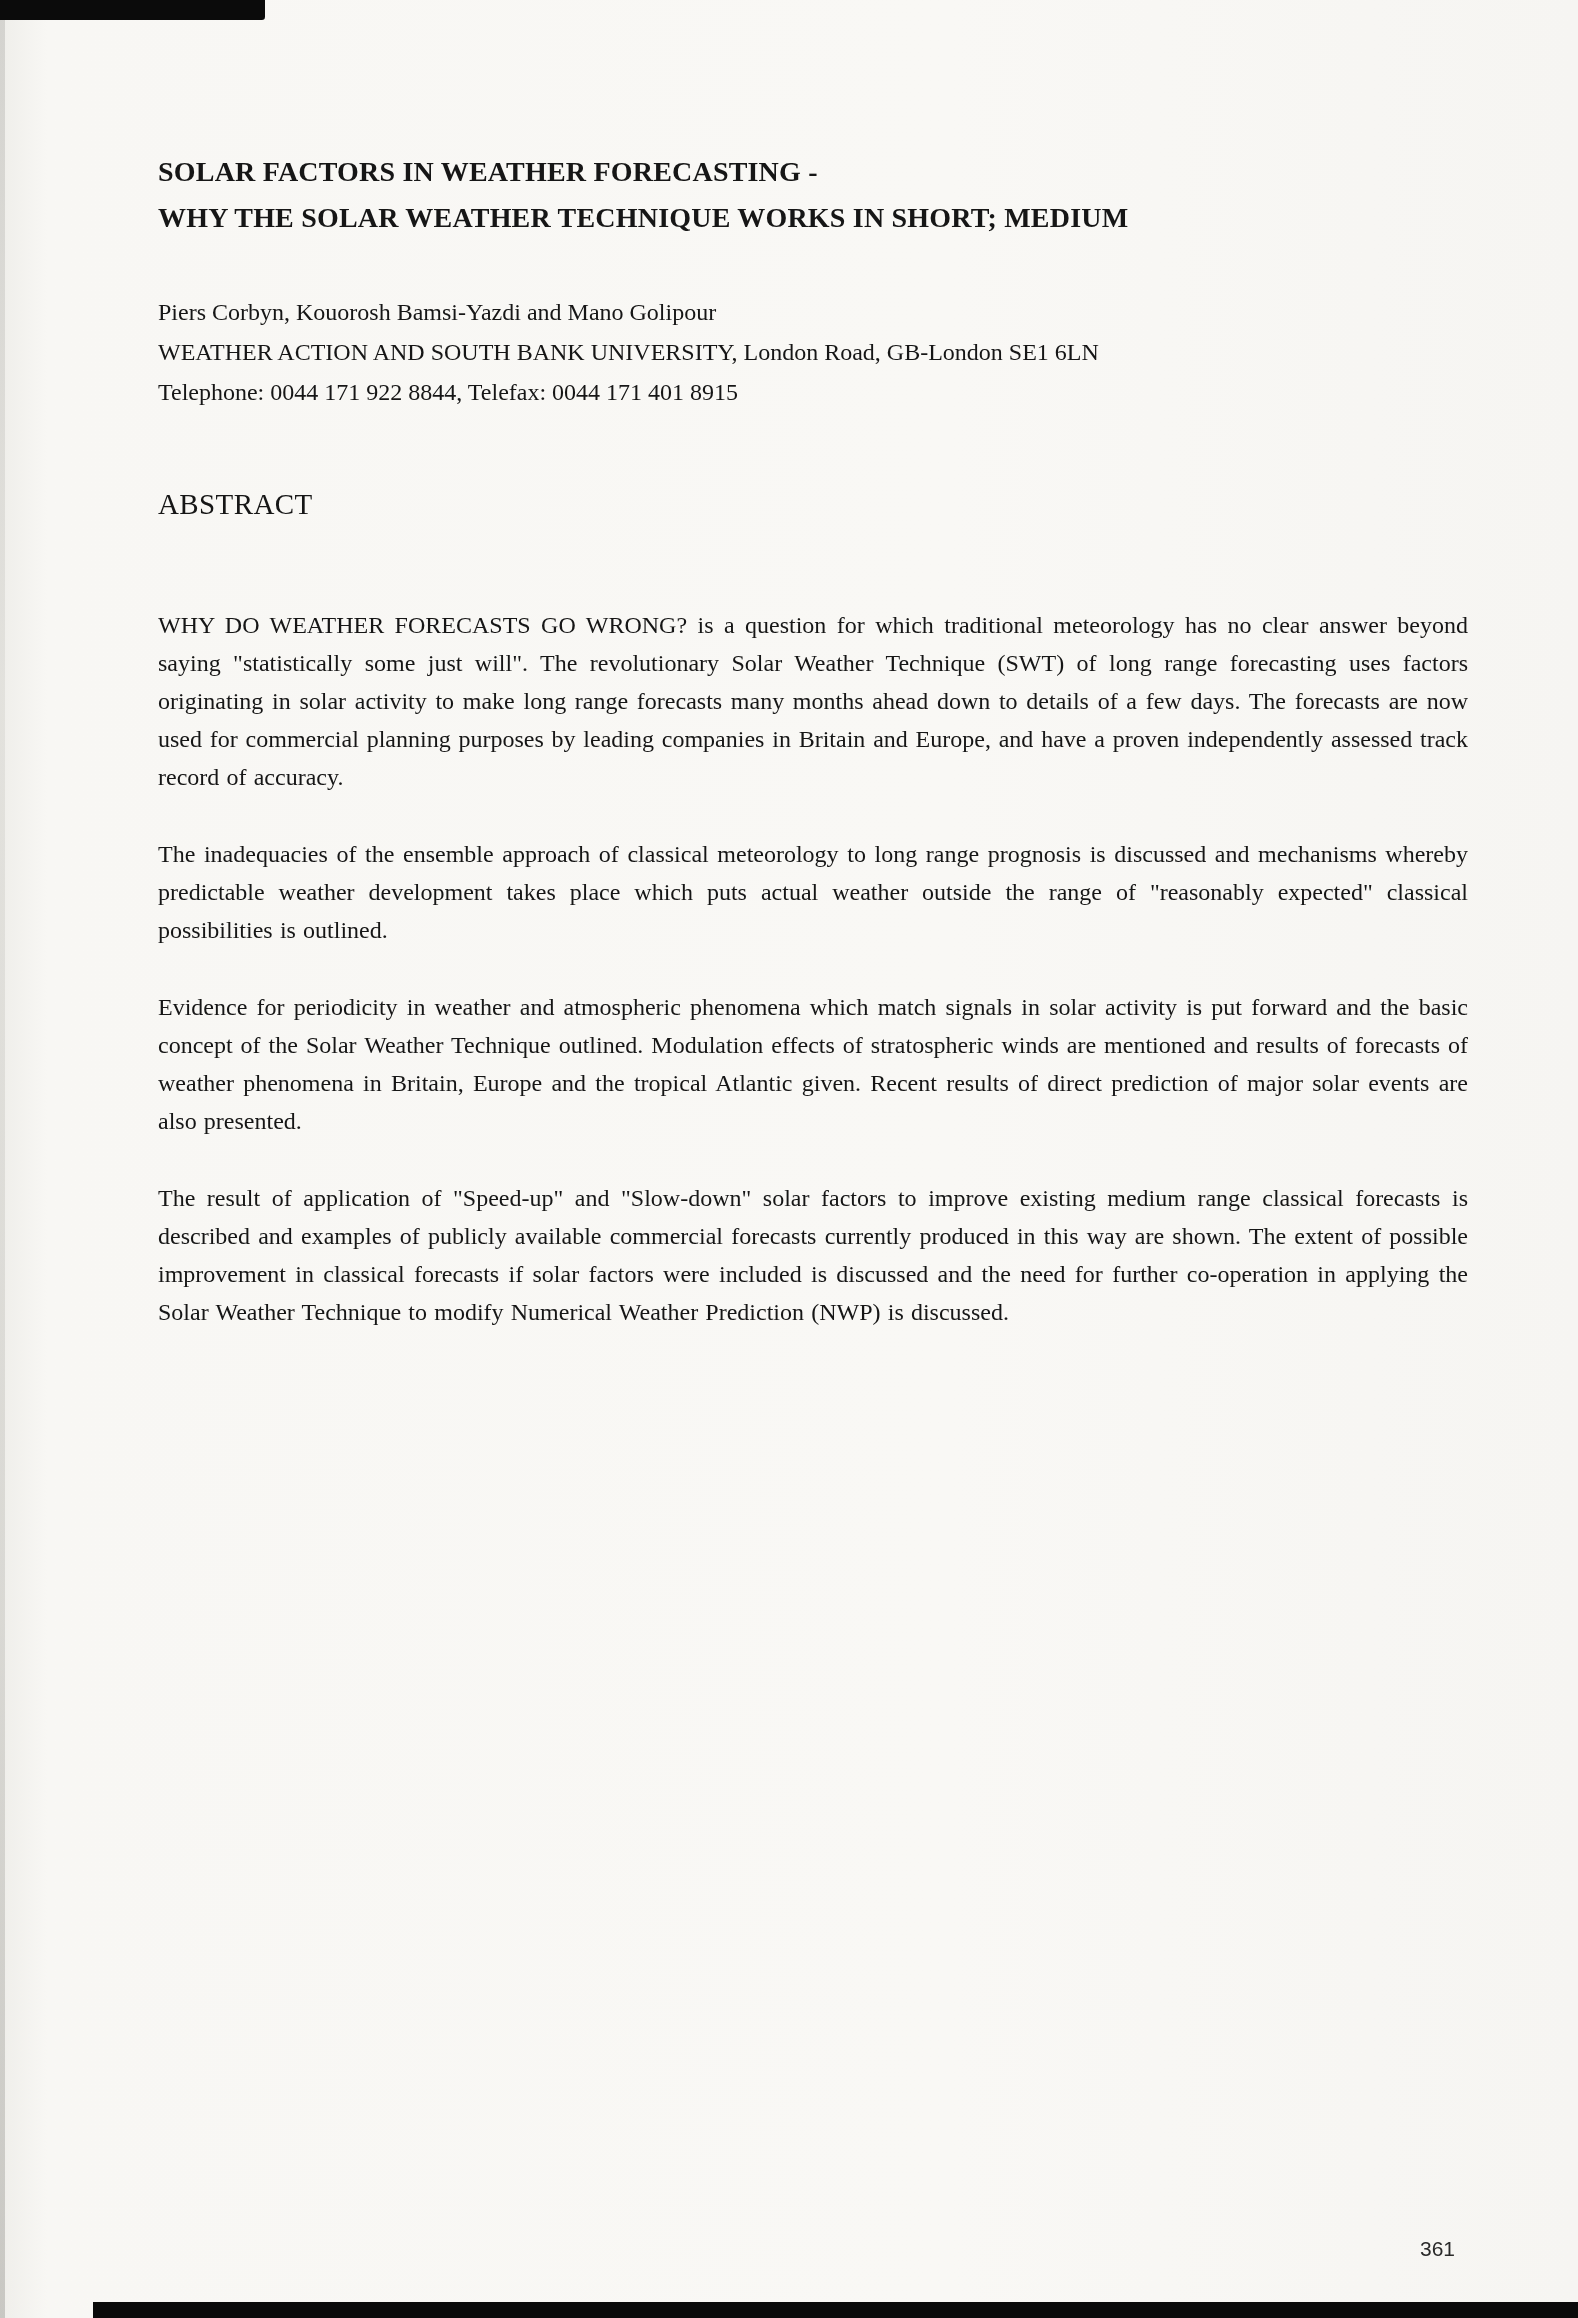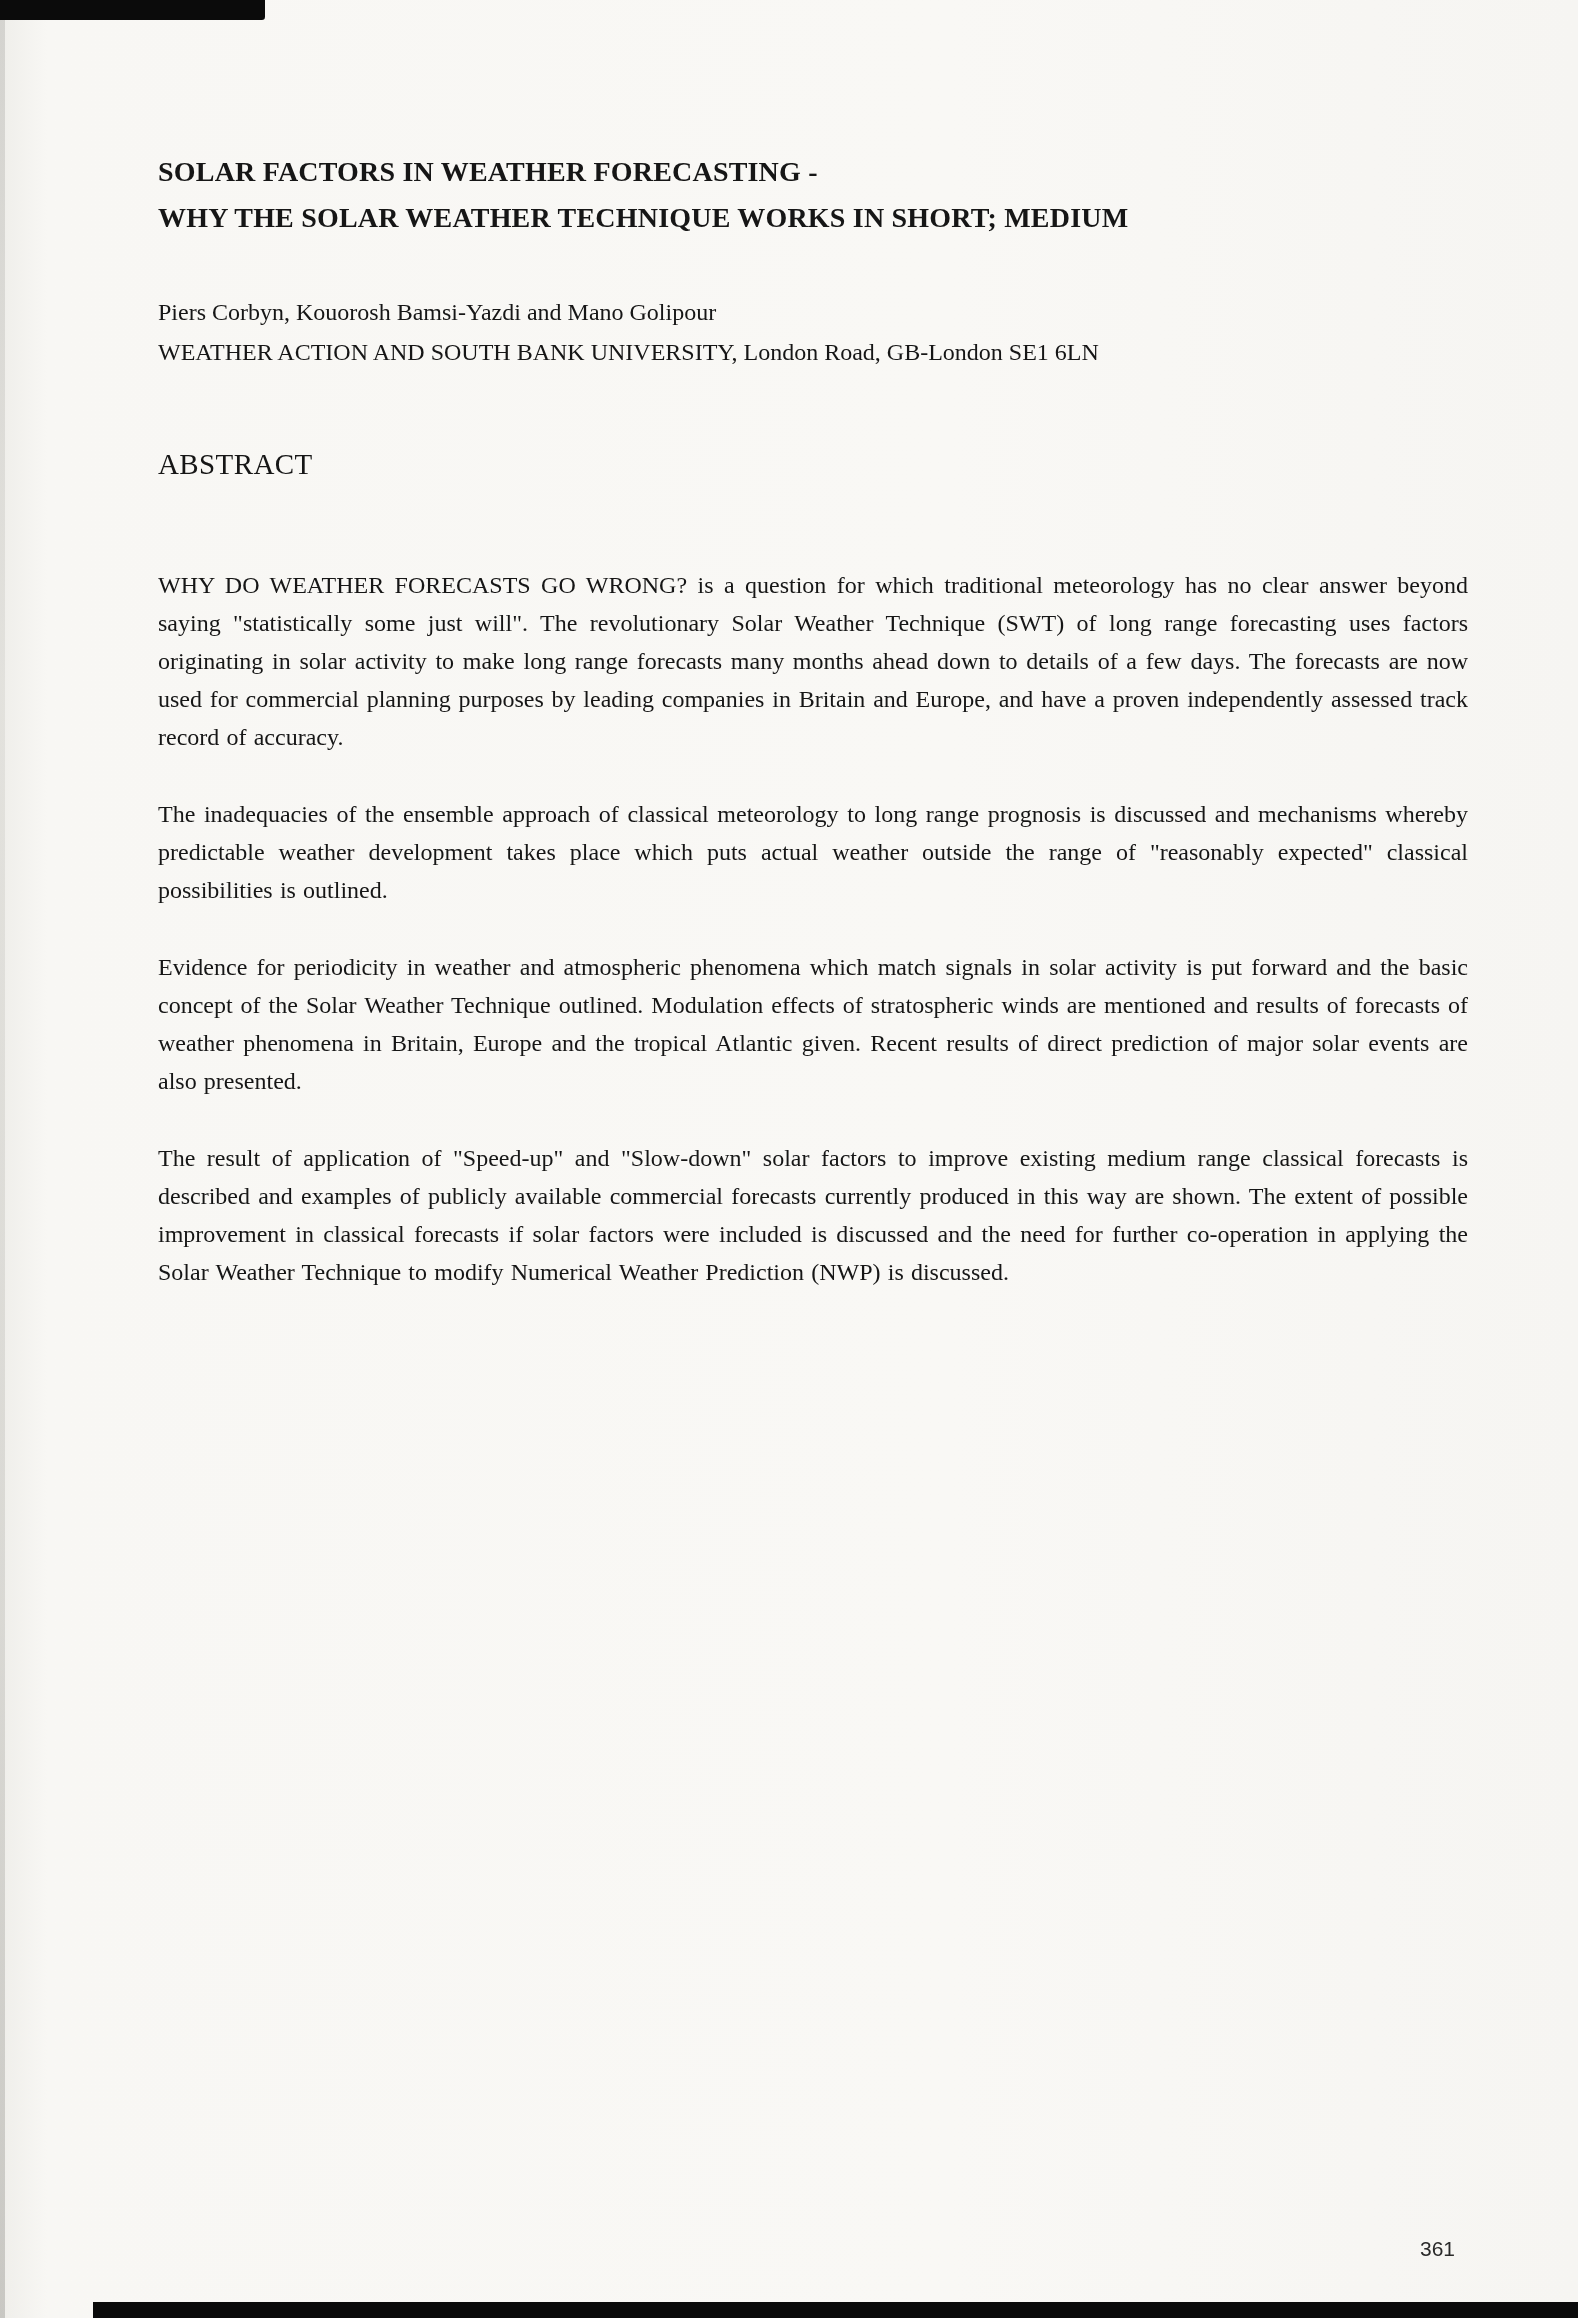--- a/index.html
+++ b/index.html
@@ -98,20 +98,21 @@
 <div class="content">
 
   <div class="title-block">
     <div class="title-line">SOLAR FACTORS IN WEATHER FORECASTING -</div>
     <div class="title-line">WHY THE SOLAR WEATHER TECHNIQUE WORKS IN SHORT; MEDIUM</div>
   </div>
 
   <div class="author-block">
     <div class="author-line">Piers Corbyn, Kouorosh Bamsi-Yazdi and Mano Golipour</div>
     <div class="author-line">WEATHER ACTION AND SOUTH BANK UNIVERSITY, London Road, GB-London SE1 6LN</div>
+    <div class="author-line">Telephone: 0044 171 922 8844, Telefax: 0044 171 401 8915</div>
   </div>
 
   <div class="abstract-heading">ABSTRACT</div>
 
   <p class="para">WHY DO WEATHER FORECASTS GO WRONG? is a question for which traditional meteorology has no clear answer beyond saying "statistically some just will". The revolutionary Solar Weather Technique (SWT) of long range forecasting uses factors originating in solar activity to make long range forecasts many months ahead down to details of a few days. The forecasts are now used for commercial planning purposes by leading companies in Britain and Europe, and have a proven independently assessed track record of accuracy.</p>
   <p class="para">The inadequacies of the ensemble approach of classical meteorology to long range prognosis is discussed and mechanisms whereby predictable weather development takes place which puts actual weather outside the range of "reasonably expected" classical possibilities is outlined.</p>
   <p class="para">Evidence for periodicity in weather and atmospheric phenomena which match signals in solar activity is put forward and the basic concept of the Solar Weather Technique outlined. Modulation effects of stratospheric winds are mentioned and results of forecasts of weather phenomena in Britain, Europe and the tropical Atlantic given. Recent results of direct prediction of major solar events are also presented.</p>
   <p class="para">The result of application of "Speed-up" and "Slow-down" solar factors to improve existing medium range classical forecasts is described and examples of publicly available commercial forecasts currently produced in this way are shown. The extent of possible improvement in classical forecasts if solar factors were included is discussed and the need for further co-operation in applying the Solar Weather Technique to modify Numerical Weather Prediction (NWP) is discussed.</p>
 
 </div>

